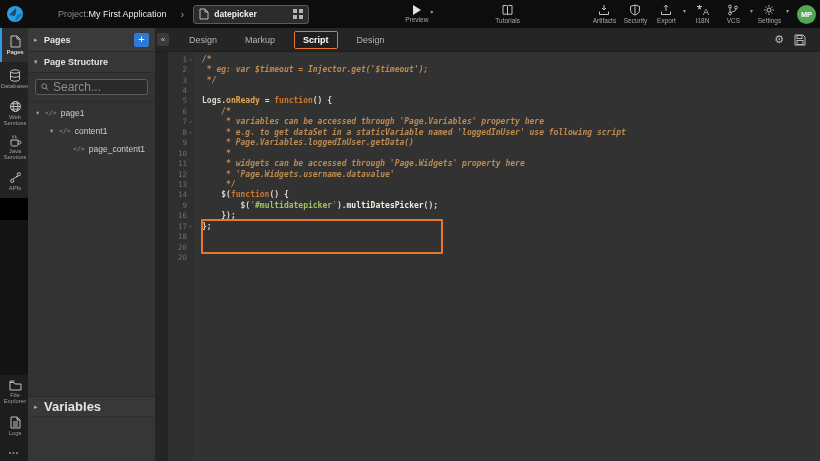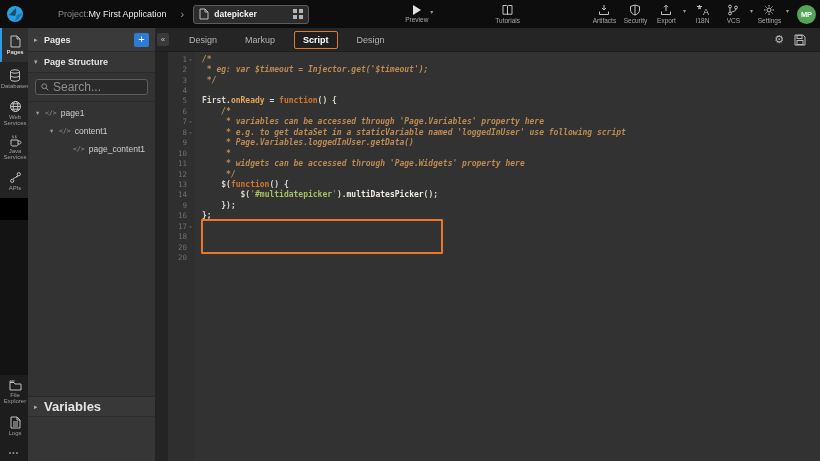--- a/index.html
+++ b/index.html
@@ -460,27 +460,28 @@
             <div class="gut-row">
               <span class="gut-num">20</span>
     <span class="gut-fold"></span>
             </div>
           </div>
         <div class="codecol">
             <div class="code-line"><span class="tok-c">/*</span></div>
             <div class="code-line"><span class="tok-c"> * eg: var $timeout = Injector.get('$timeout');</span></div>
             <div class="code-line"><span class="tok-c"> */</span></div>
             <div class="code-line"></div>
-            <div class="code-line"><span class="tok-p">First.</span><span class="tok-a">onReady</span><span class="tok-p"> = </span><span class="tok-k">function</span><span class="tok-p">() {</span></div>
+            <div class="code-line"><span class="tok-p">Logs.</span><span class="tok-a">onReady</span><span class="tok-p"> = </span><span class="tok-k">function</span><span class="tok-p">() {</span></div>
             <div class="code-line"><span class="tok-c">    /*</span></div>
             <div class="code-line"><span class="tok-c">     * variables can be accessed through 'Page.Variables' property here</span></div>
             <div class="code-line"><span class="tok-c">     * e.g. to get dataSet in a staticVariable named 'loggedInUser' use following script</span></div>
             <div class="code-line"><span class="tok-c">     * Page.Variables.loggedInUser.getData()</span></div>
             <div class="code-line"><span class="tok-c">     *</span></div>
             <div class="code-line"><span class="tok-c">     * widgets can be accessed through 'Page.Widgets' property here</span></div>
+            <div class="code-line"><span class="tok-c">     * 'Page.Widgets.username.datavalue'</span></div>
             <div class="code-line"><span class="tok-c">     */</span></div>
             <div class="code-line"><span class="tok-p">    $(</span><span class="tok-k">function</span><span class="tok-p">() {</span></div>
             <div class="code-line"><span class="tok-p">        $(</span><span class="tok-q">'</span><span class="tok-s">#multidatepicker</span><span class="tok-q">'</span><span class="tok-p">).</span><span class="tok-f">multiDatesPicker</span><span class="tok-p">();</span></div>
             <div class="code-line"><span class="tok-p">    });</span></div>
             <div class="code-line"><span class="tok-p">};</span></div>
           </div>
         <div class="hl-box" style="top: 167.2px; height: 34.35px; left: 33px; width: 242px;"></div>
       </div>
     </div>
   </div>

